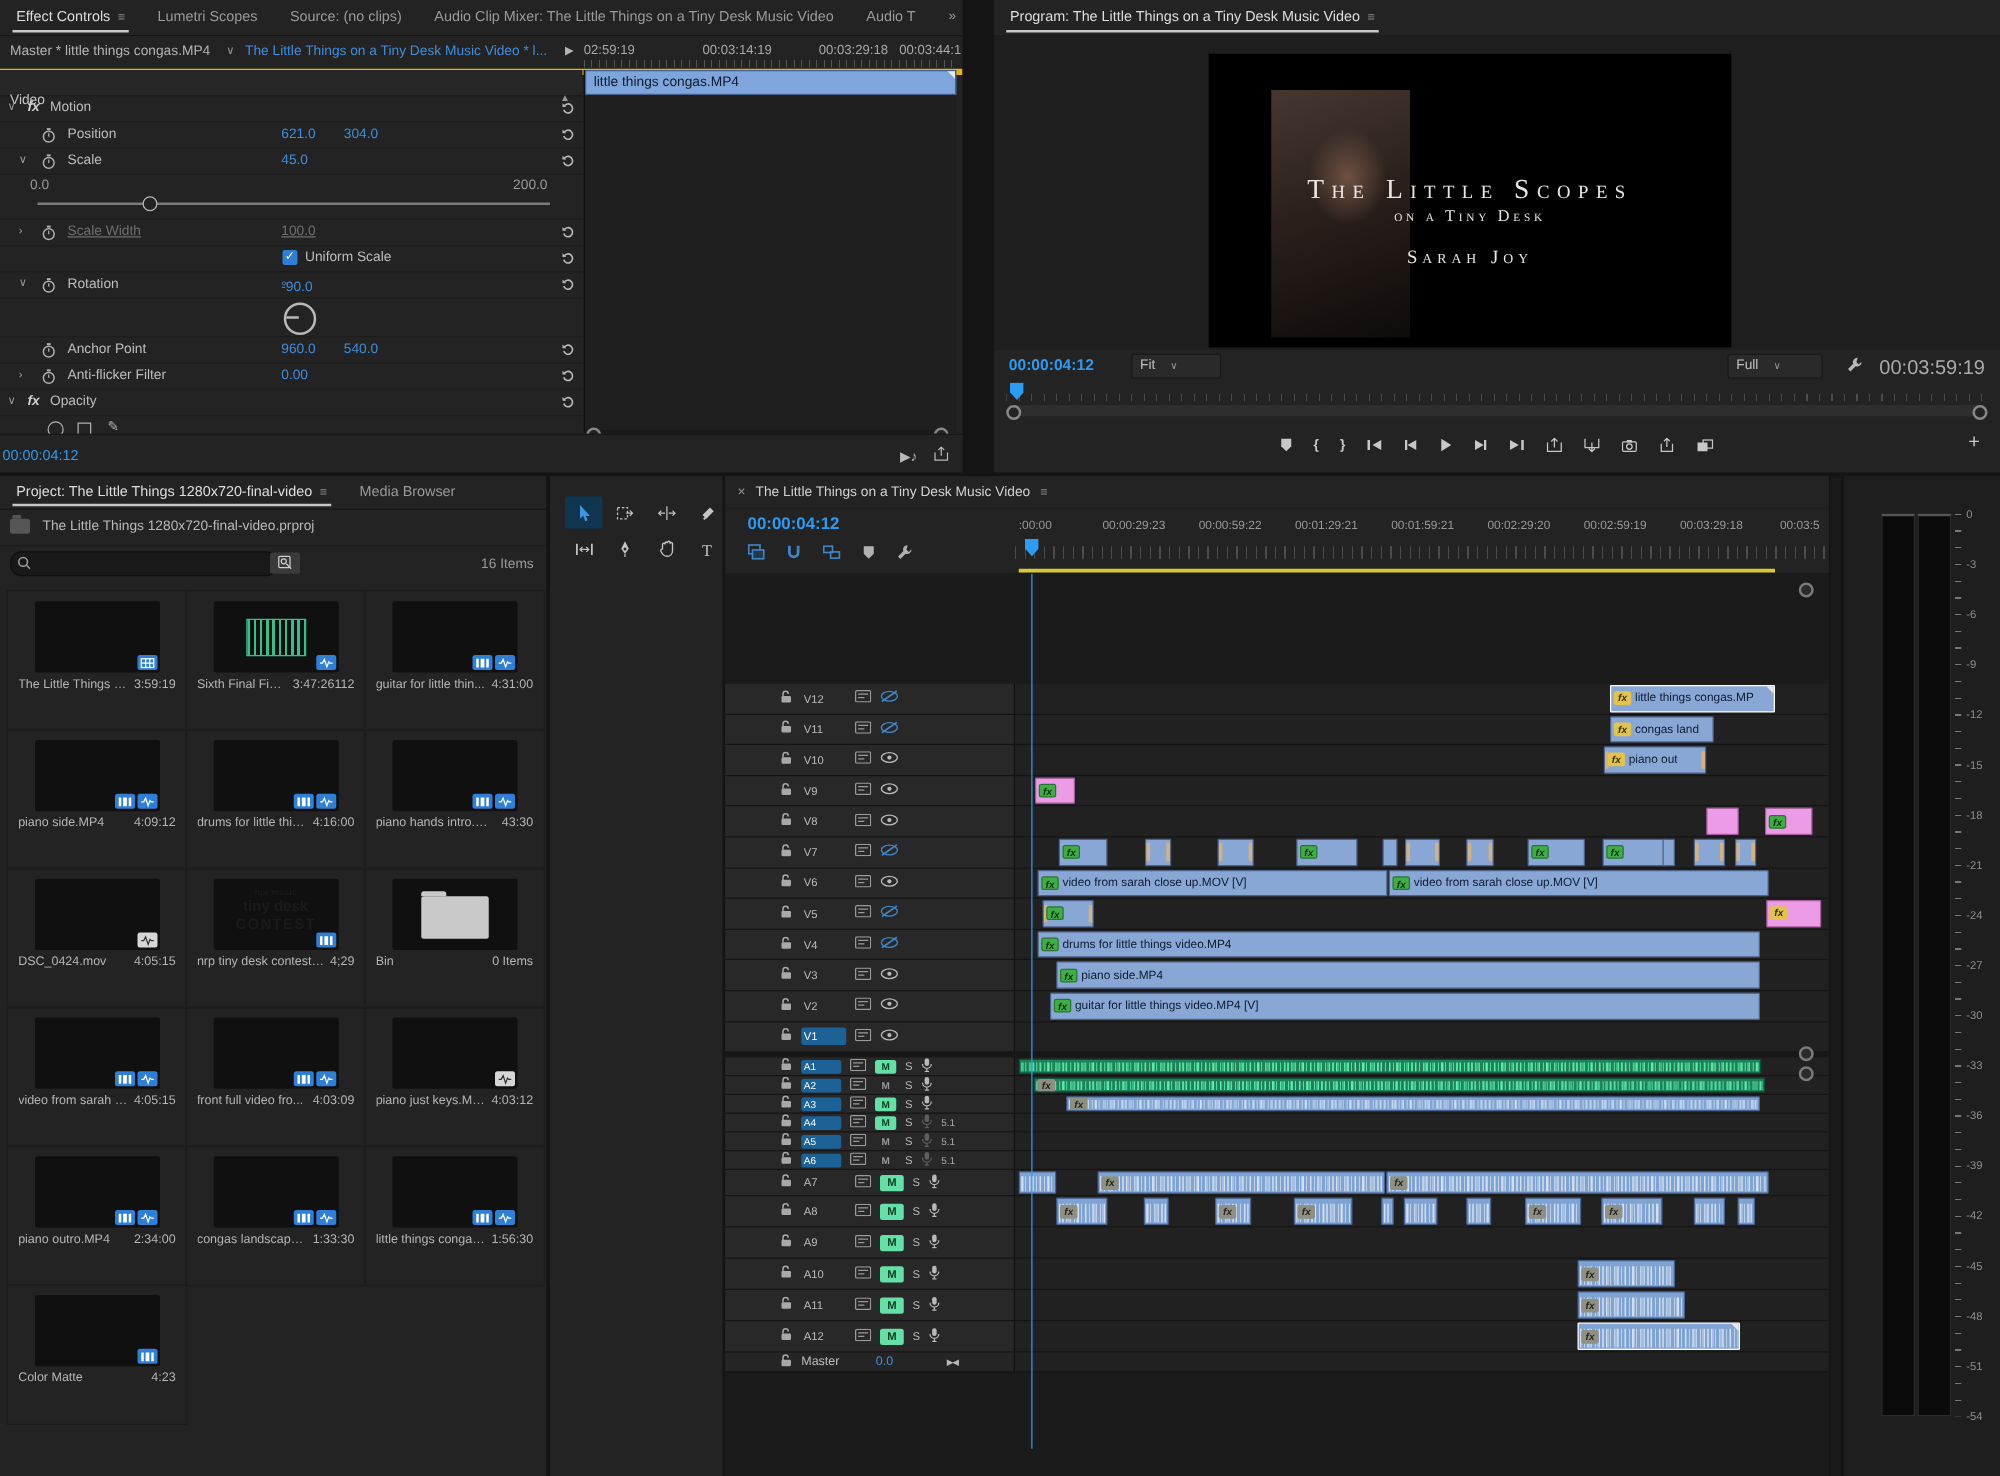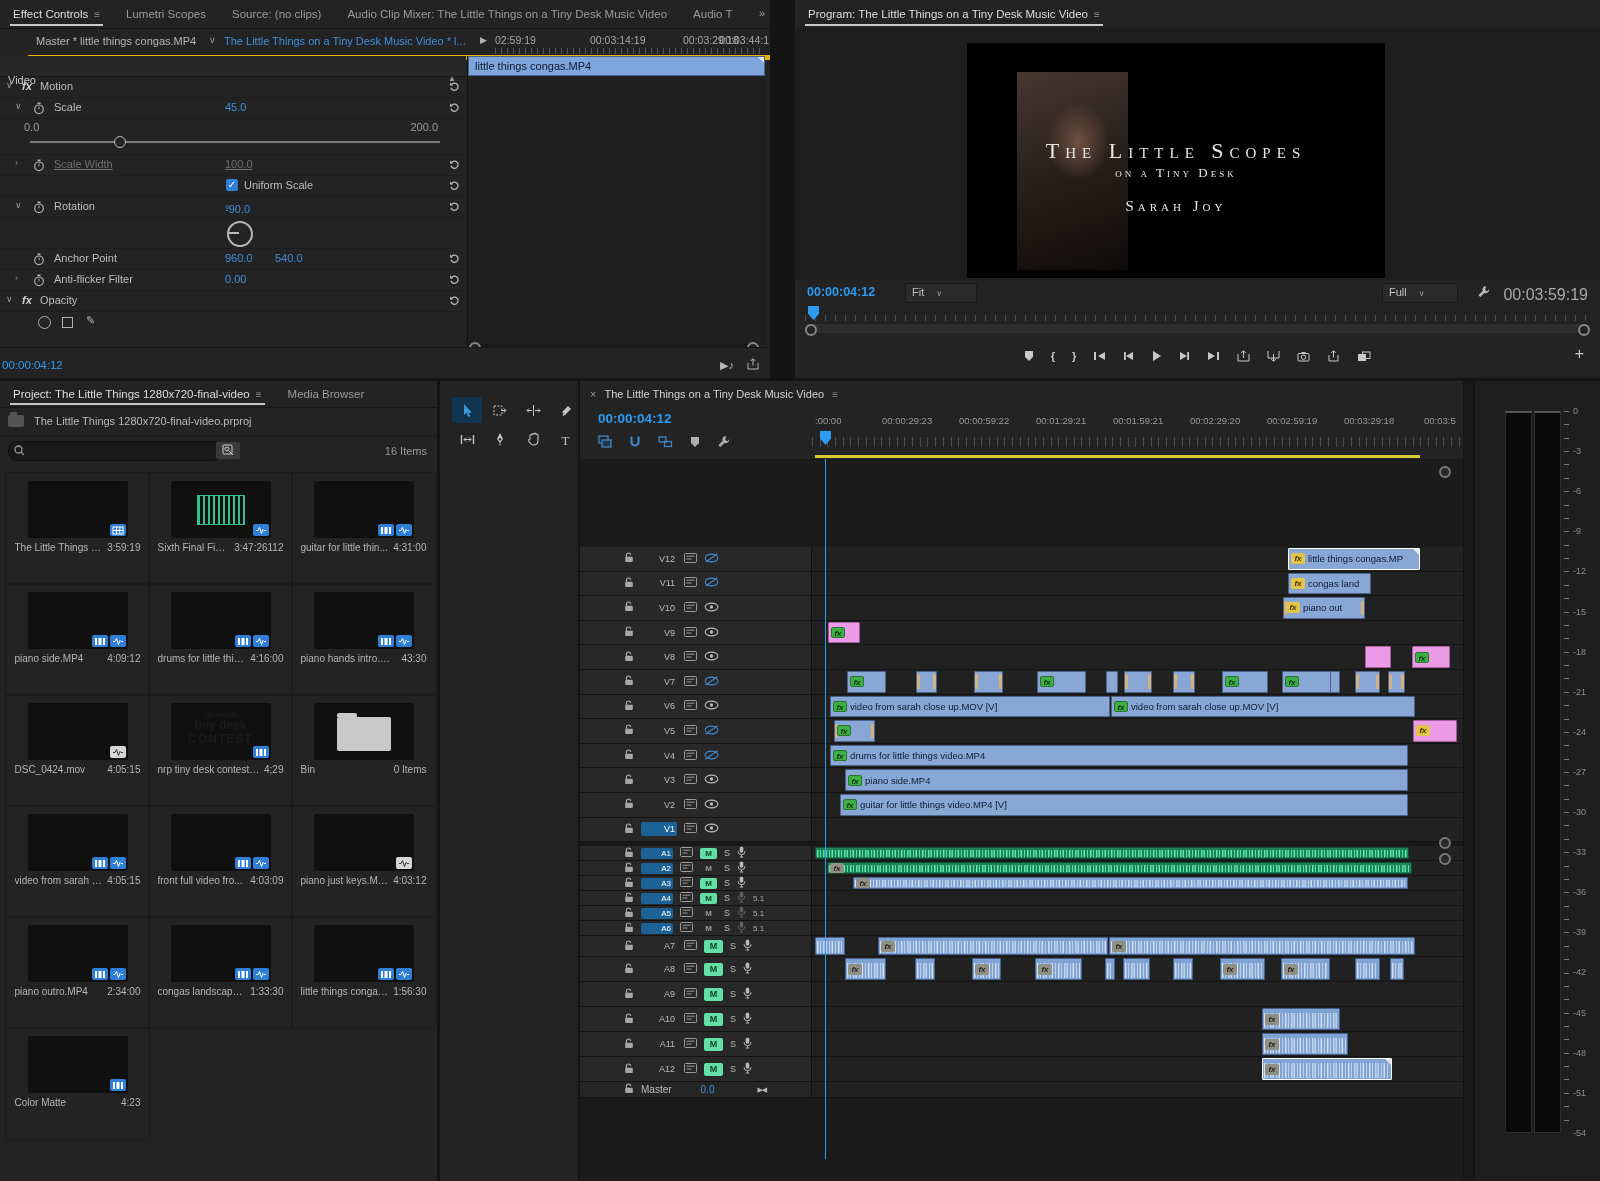--- a/index.html
+++ b/index.html
@@ -13,21 +13,21 @@
   #scrollstrip{left:1464px;top:381px;width:9px;height:800px;background:#191919;}
   #meter{left:1475px;top:381px;width:125px;height:800px;background:#1e1e1e;}
   
   .tabs{display:flex;align-items:center;height:28px;background:#232323;border-bottom:1px solid #161616;color:#9a9a9a;font-size:11.5px;white-space:nowrap;}
   .tab{padding:0 13px;position:relative;height:100%;display:flex;align-items:center;gap:6px;cursor:default;}
   .tab.active{color:#dedede;}
   .tab.active::after{content:"";position:absolute;left:10px;right:10px;bottom:2px;height:2px;background:#c8c8c8;}
   .ham{color:#8a8a8a;font-size:10px;letter-spacing:0;}
   .overflow{position:absolute;right:5px;top:7px;color:#9a9a9a;font-size:11px;}
   
-  .ec-sub{position:relative;height:26px;border-bottom:5px solid #eab308;background:#232323;margin-left:28px;}
+  .ec-sub{position:relative;height:26px;border-bottom:5px solid #eab308;background:#232323;}
   .ec-sub .master{position:absolute;left:8px;top:6px;color:#b4b4b4;}
   .ec-sub .chev{position:absolute;left:181px;top:6px;color:#9a9a9a;font-size:9px;}
   .ec-sub .seq{position:absolute;left:196px;top:6px;width:250px;color:#3f8edc;overflow:hidden;white-space:nowrap;text-overflow:ellipsis;}
   .ec-sub .pl{position:absolute;left:452px;top:6px;color:#b4b4b4;font-size:9px;}
   .ec-ruler{position:absolute;left:467px;top:0;right:5px;height:26px;}
   .ec-ruler .lbl{position:absolute;top:5px;color:#a8a8a8;font-size:10.5px;}
   .ec-ruler .ticks{position:absolute;left:0;right:0;bottom:1px;height:6px;background:repeating-linear-gradient(90deg,#555 0 1px,transparent 1px 6px);}
   .ec-rows{position:absolute;left:0;top:56px;width:466px;}
   .ec-row{position:relative;height:20px;border-bottom:1px solid #1e1e1e;color:#bdbdbd;}
   .ec-row span{position:absolute;top:3px;}
@@ -137,21 +137,21 @@
   .tl-top .icons{position:absolute;left:18px;top:28px;display:flex;gap:17px;align-items:center;}
   .tl-ruler{position:absolute;left:232px;top:26px;right:0;height:52px;background:#232323;border-bottom:1px solid #000;text-align:right;}
   .tl-ruler .lbl{position:absolute;top:8px;color:#9a9a9a;font-size:9.5px;white-space:nowrap;}
   .tl-ruler .ticks{position:absolute;left:0;right:0;top:30px;height:10px;background:repeating-linear-gradient(90deg,#4c4c4c 0 1px,transparent 1px 7.7px);}
   .tl-ruler .wa{position:absolute;left:3px;width:605px;bottom:1px;height:3px;background:#d8c832;}
   .tl-ruler .ph{position:absolute;left:8px;top:24px;width:11px;height:14px;background:#2d9bf0;clip-path:polygon(0 0,100% 0,100% 55%,50% 100%,0 55%);}
   .tl-tracks{position:absolute;left:0;top:78px;right:0;bottom:0;background:#1b1b1b;}
   .trow{display:flex;border-bottom:1px solid #141414;box-sizing:border-box;}
   .thead{width:232px;flex:none;background:#282828;display:flex;align-items:center;gap:7px;padding-left:44px;box-sizing:border-box;border-right:1px solid #101010;}
   .lane{flex:1;position:relative;background:#212121;overflow:hidden;}
-  .tname{min-width:32px;height:14px;line-height:14px;text-align:right;font-size:9px;color:#bbb;border-radius:2px;padding:0 2px;}
+  .tname{min-width:32px;height:14px;line-height:14px;text-align:left;font-size:9px;color:#bbb;border-radius:2px;padding:0 2px;}
   .tname.tgt{background:#1d6296;color:#fff;}
   .small .tname{height:11px;line-height:11px;font-size:8px;min-width:28px;}
   .mchip{width:19px;height:13px;line-height:13px;border-radius:2px;text-align:center;font-size:9px;font-weight:bold;color:#999;}
   .mchip.on{background:#63e0a5;color:#0b3d24;}
   .small .mchip{width:17px;height:11px;line-height:11px;font-size:8px;}
   .schip{font-size:9px;color:#bbb;}
   .surround{font-size:8px;color:#aaa;}
   .mrow .thead{background:#252525;}
   .mval{color:#3f8edc;font-size:10px;margin-left:22px;}
   .bowtie{color:#b8b8b8;font-size:7px;letter-spacing:-1px;margin-left:36px;}
@@ -227,20 +227,34 @@
       <div class="ec-row">
         <span class="tw">∨</span>
         <span class="fxi">fx</span>
         <span class="lab">Motion</span>
         <span class="reset"><svg width="11" height="11" viewBox="0 0 11 11">
               <path d="M2.2 4.2A3.6 3.6 0 1 1 2 6.8" fill="none" stroke="#b8b8b8" stroke-width="1.3"></path>
               <path d="M1 1.5v3h3z" fill="#b8b8b8"></path>
             </svg></span>
       </div>
       <div class="ec-row">
+        <span class="stopw"><svg width="12" height="13" viewBox="0 0 12 13">
+              <circle cx="6" cy="7.3" r="4.3" fill="none" stroke="#b0b0b0" stroke-width="1.2"></circle>
+              <rect x="4.5" y="0.5" width="3" height="1.6" fill="#b0b0b0"></rect>
+              <path d="M6 7.3V4.6" stroke="#b0b0b0"></path>
+            </svg></span>
+        <span class="lab2">Position</span>
+        <span class="v1">621.0</span>
+        <span class="v2">304.0</span>
+        <span class="reset"><svg width="11" height="11" viewBox="0 0 11 11">
+              <path d="M2.2 4.2A3.6 3.6 0 1 1 2 6.8" fill="none" stroke="#b8b8b8" stroke-width="1.3"></path>
+              <path d="M1 1.5v3h3z" fill="#b8b8b8"></path>
+            </svg></span>
+      </div>
+      <div class="ec-row">
         <span class="tw2">∨</span>
         <span class="stopw"><svg width="12" height="13" viewBox="0 0 12 13">
               <circle cx="6" cy="7.3" r="4.3" fill="none" stroke="#b0b0b0" stroke-width="1.2"></circle>
               <rect x="4.5" y="0.5" width="3" height="1.6" fill="#b0b0b0"></rect>
               <path d="M6 7.3V4.6" stroke="#b0b0b0"></path>
             </svg></span>
         <span class="lab2">Scale</span>
         <span class="v1">45.0</span>
         <span class="reset"><svg width="11" height="11" viewBox="0 0 11 11">
               <path d="M2.2 4.2A3.6 3.6 0 1 1 2 6.8" fill="none" stroke="#b8b8b8" stroke-width="1.3"></path>

